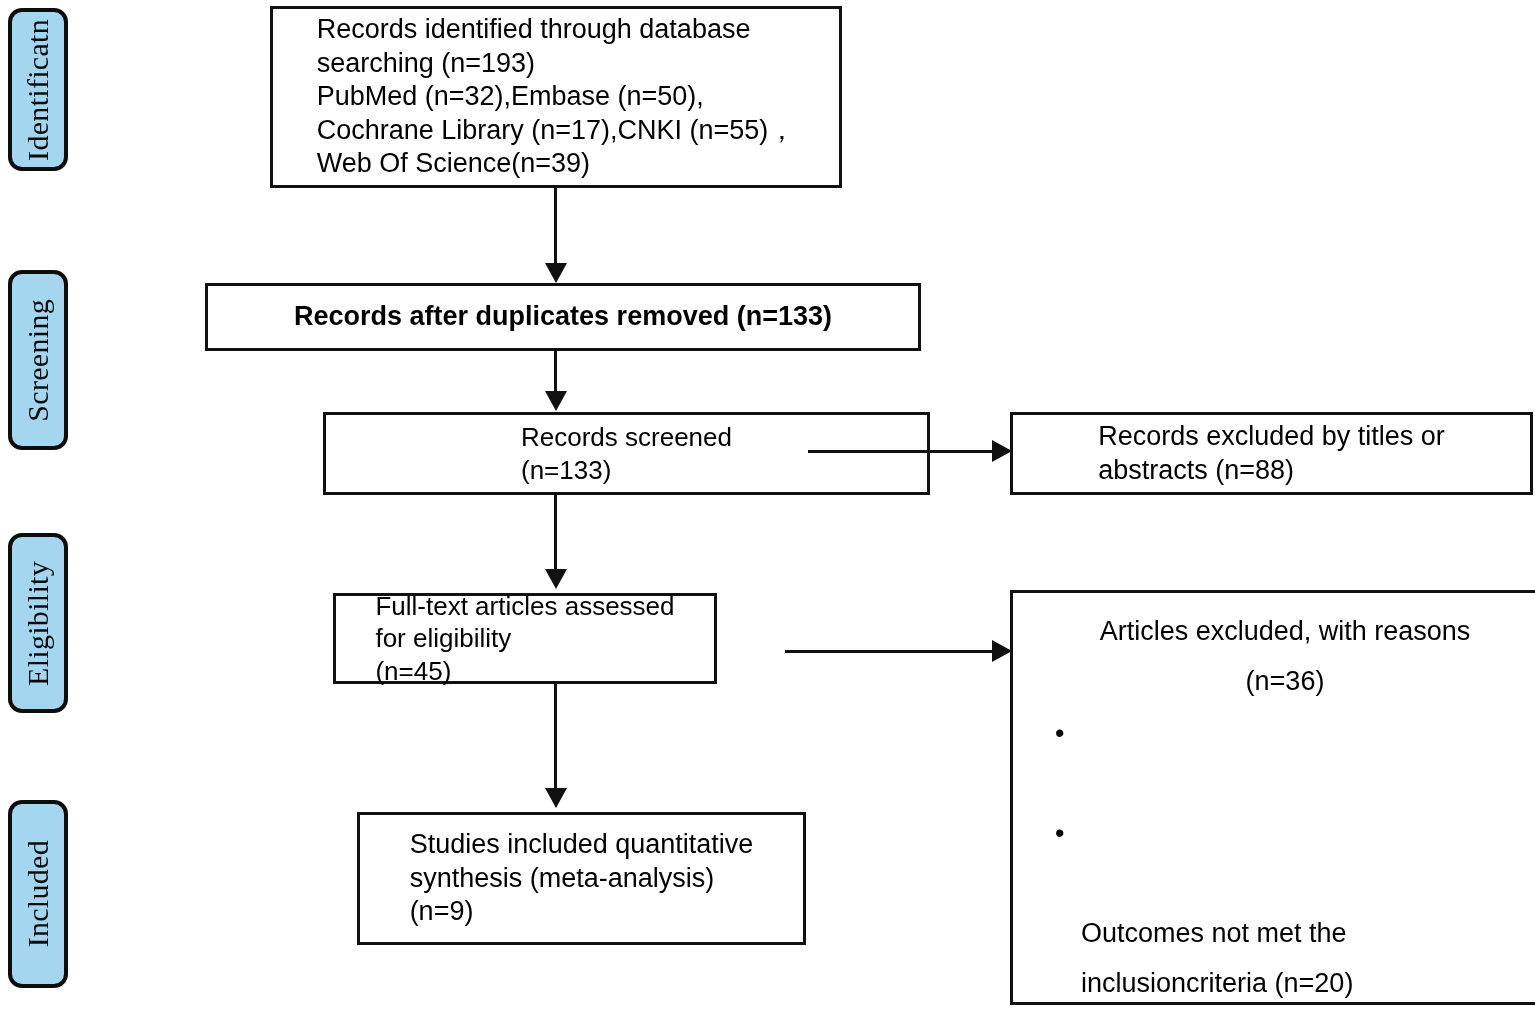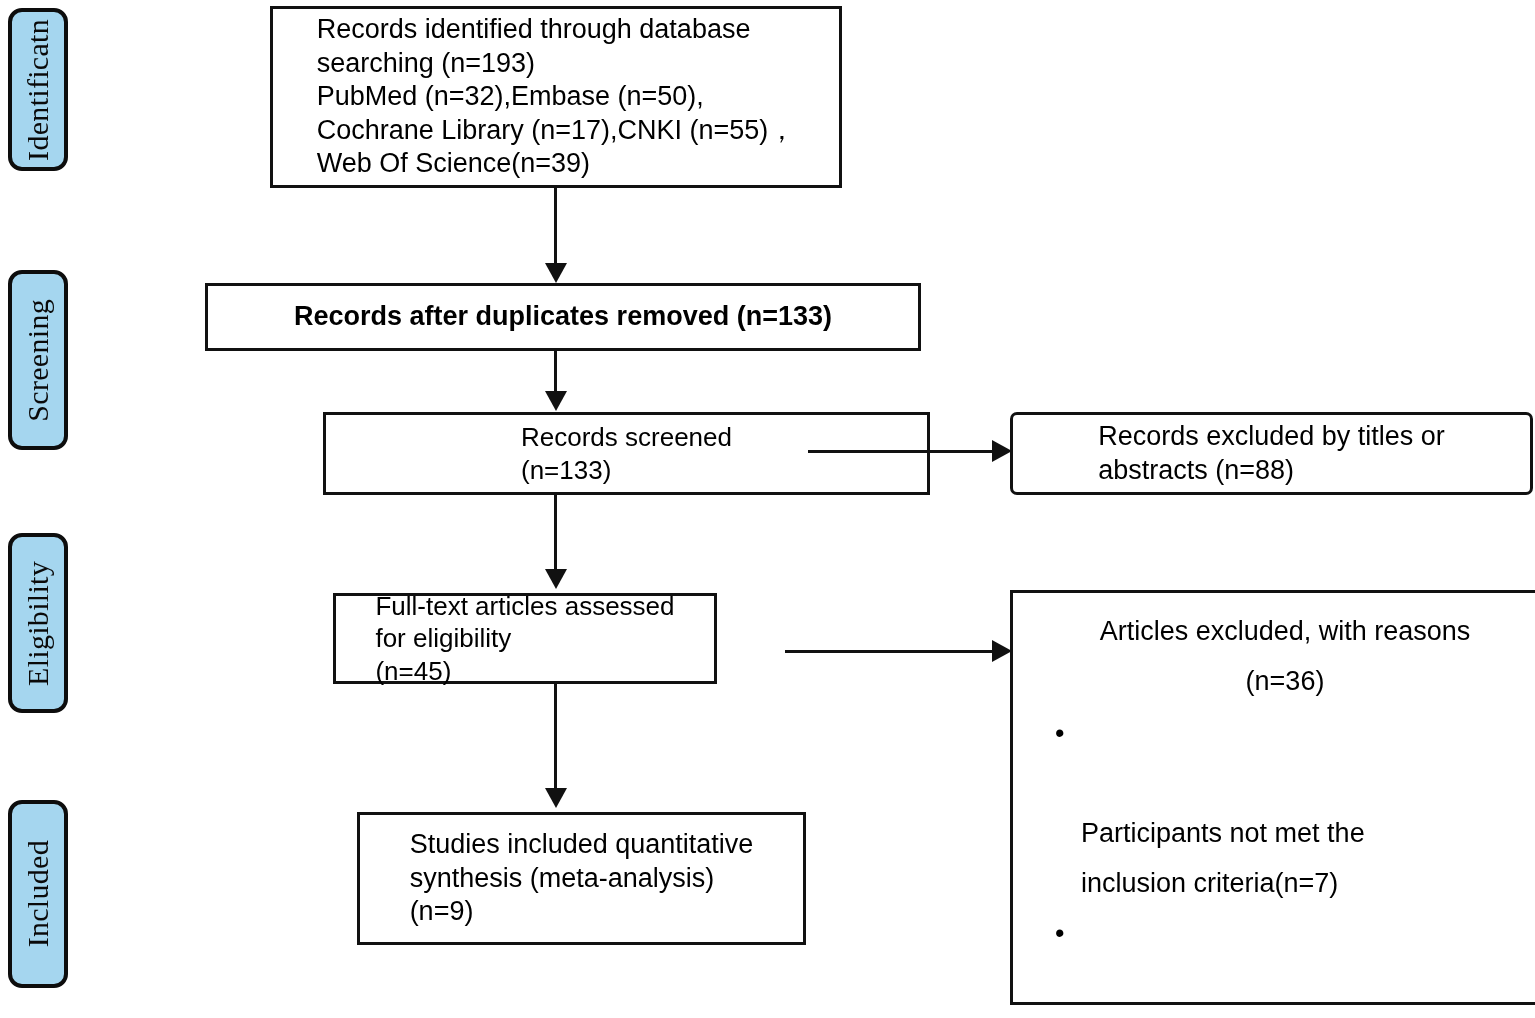--- a/index.html
+++ b/index.html
@@ -150,21 +150,21 @@
   <div class="flow-box" style="left:323px;top:412px;width:607px;height:83px;">
     <span class="box-text narrow">Records screened
 (n=133)</span>
   </div>
 
   <div class="conn">
     <div class="h-line" style="left:808px;top:450px;width:186px;"></div>
     <div class="arrow-right" style="left:992px;top:440px;"></div>
   </div>
 
-  <div class="flow-box" style="left:1010px;top:412px;width:523px;height:83px;border-radius:7px;">
+  <div class="flow-box" style="left:1010px;top:412px;width:523px;height:83px;">
     <span class="box-text">Records excluded by titles or
 abstracts (n=88)</span>
   </div>
 
   <div class="conn">
     <div class="v-line" style="left:554px;top:495px;height:76px;"></div>
     <div class="arrow-down" style="left:545px;top:569px;"></div>
   </div>
 
   <div class="flow-box" style="left:333px;top:593px;width:384px;height:91px;">
@@ -177,22 +177,20 @@
     <div class="h-line" style="left:785px;top:650px;width:209px;"></div>
     <div class="arrow-right" style="left:992px;top:640px;"></div>
   </div>
 
   <div class="reasons-box" style="left:1010px;top:590px;width:550px;height:415px;">
     <div class="reasons-head">Articles excluded, with reasons
 (n=36)</div>
     <ul class="reasons-list">
       <li>
         <span class="bullet-dot">•</span>
-        <span>Participants not met the
-inclusion criteria(n=7)</span>
       </li>
       <li>
         <span class="bullet-dot">•</span>
         <span>Outcomes not met the
 inclusioncriteria (n=20)</span>
       </li>
 
     </ul>
   </div>
 

